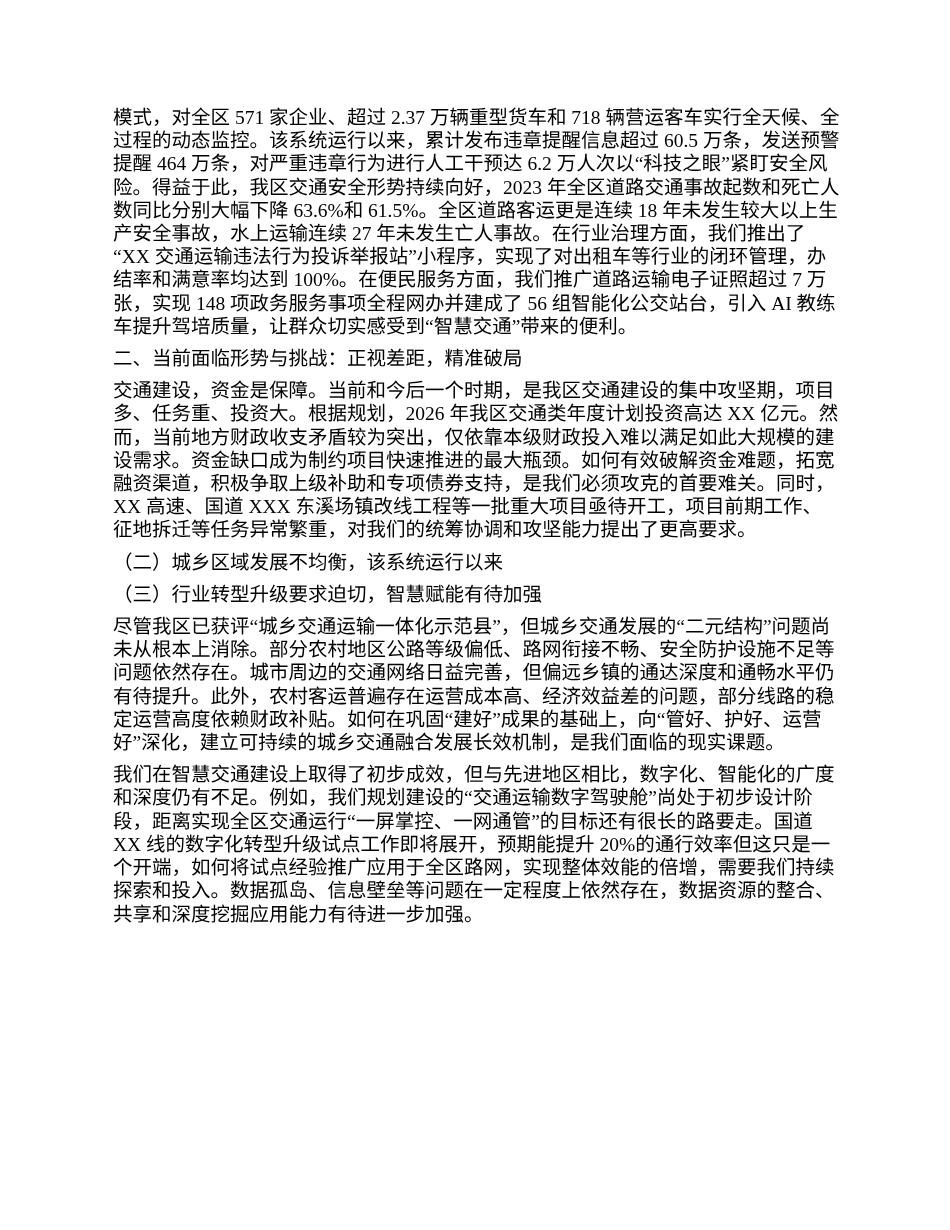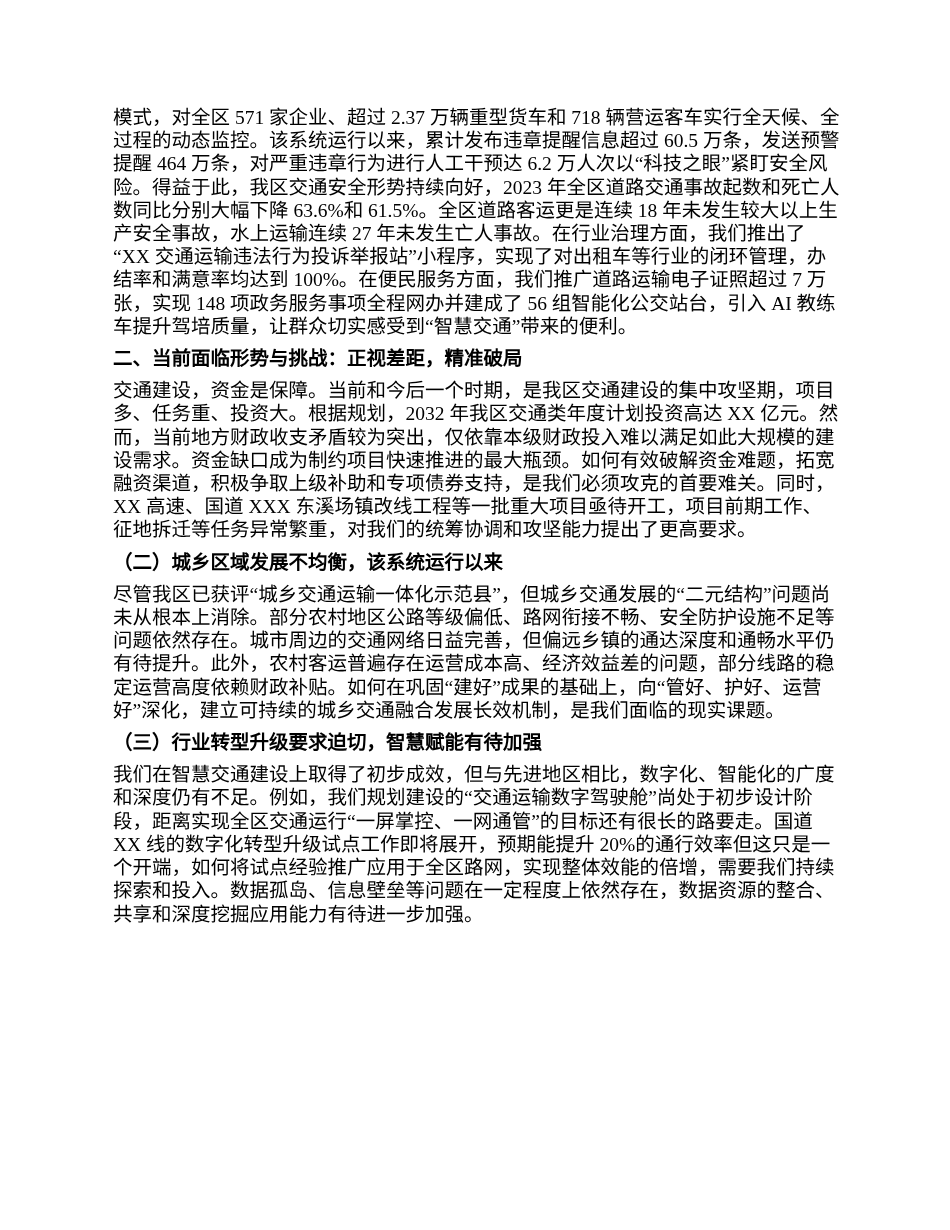--- a/index.html
+++ b/index.html
@@ -28,29 +28,29 @@
     line-height: 23.2px;
     font-weight: normal;
     text-align: left;
     white-space: normal;
   }
   .heading {
     
     margin: 0 0 9px 0;
     font-size: 19.5px;
     line-height: 23.2px;
-    font-weight: bold;
+    font-weight: normal;
   }
 </style>
 </head>
 <body>
 
 <div class="page">
   <div class="content">
     <p class="para">模式，对全区 571 家企业、超过 2.37 万辆重型货车和 718 辆营运客车实行全天候、全过程的动态监控。该系统运行以来，累计发布违章提醒信息超过 60.5 万条，发送预警提醒 464 万条，对严重违章行为进行人工干预达 6.2 万人次以“科技之眼”紧盯安全风险。得益于此，我区交通安全形势持续向好，2023 年全区道路交通事故起数和死亡人数同比分别大幅下降 63.6%和 61.5%。全区道路客运更是连续 18 年未发生较大以上生产安全事故，水上运输连续 27 年未发生亡人事故。在行业治理方面，我们推出了“XX 交通运输违法行为投诉举报站”小程序，实现了对出租车等行业的闭环管理，办结率和满意率均达到 100%。在便民服务方面，我们推广道路运输电子证照超过 7 万张，实现 148 项政务服务事项全程网办并建成了 56 组智能化公交站台，引入 AI 教练车提升驾培质量，让群众切实感受到“智慧交通”带来的便利。</p>
     <p class="para heading">二、当前面临形势与挑战：正视差距，精准破局</p>
-    <p class="para">交通建设，资金是保障。当前和今后一个时期，是我区交通建设的集中攻坚期，项目多、任务重、投资大。根据规划，2032 年我区交通类年度计划投资高达 XX 亿元。然而，当前地方财政收支矛盾较为突出，仅依靠本级财政投入难以满足如此大规模的建设需求。资金缺口成为制约项目快速推进的最大瓶颈。如何有效破解资金难题，拓宽融资渠道，积极争取上级补助和专项债券支持，是我们必须攻克的首要难关。同时，XX 高速、国道 XXX 东溪场镇改线工程等一批重大项目亟待开工，项目前期工作、征地拆迁等任务异常繁重，对我们的统筹协调和攻坚能力提出了更高要求。</p>
+    <p class="para">交通建设，资金是保障。当前和今后一个时期，是我区交通建设的集中攻坚期，项目多、任务重、投资大。根据规划，2026 年我区交通类年度计划投资高达 XX 亿元。然而，当前地方财政收支矛盾较为突出，仅依靠本级财政投入难以满足如此大规模的建设需求。资金缺口成为制约项目快速推进的最大瓶颈。如何有效破解资金难题，拓宽融资渠道，积极争取上级补助和专项债券支持，是我们必须攻克的首要难关。同时，XX 高速、国道 XXX 东溪场镇改线工程等一批重大项目亟待开工，项目前期工作、征地拆迁等任务异常繁重，对我们的统筹协调和攻坚能力提出了更高要求。</p>
     <p class="para heading">（二）城乡区域发展不均衡，该系统运行以来</p>
+    <p class="para heading">（三）行业转型升级要求迫切，智慧赋能有待加强</p>
     <p class="para">尽管我区已获评“城乡交通运输一体化示范县”，但城乡交通发展的“二元结构”问题尚未从根本上消除。部分农村地区公路等级偏低、路网衔接不畅、安全防护设施不足等问题依然存在。城市周边的交通网络日益完善，但偏远乡镇的通达深度和通畅水平仍有待提升。此外，农村客运普遍存在运营成本高、经济效益差的问题，部分线路的稳定运营高度依赖财政补贴。如何在巩固“建好”成果的基础上，向“管好、护好、运营好”深化，建立可持续的城乡交通融合发展长效机制，是我们面临的现实课题。</p>
-    <p class="para heading">（三）行业转型升级要求迫切，智慧赋能有待加强</p>
     <p class="para">我们在智慧交通建设上取得了初步成效，但与先进地区相比，数字化、智能化的广度和深度仍有不足。例如，我们规划建设的“交通运输数字驾驶舱”尚处于初步设计阶段，距离实现全区交通运行“一屏掌控、一网通管”的目标还有很长的路要走。国道 XX 线的数字化转型升级试点工作即将展开，预期能提升 20%的通行效率但这只是一个开端，如何将试点经验推广应用于全区路网，实现整体效能的倍增，需要我们持续探索和投入。数据孤岛、信息壁垒等问题在一定程度上依然存在，数据资源的整合、共享和深度挖掘应用能力有待进一步加强。</p>
   </div>
 </div>
 
 </body></html>

